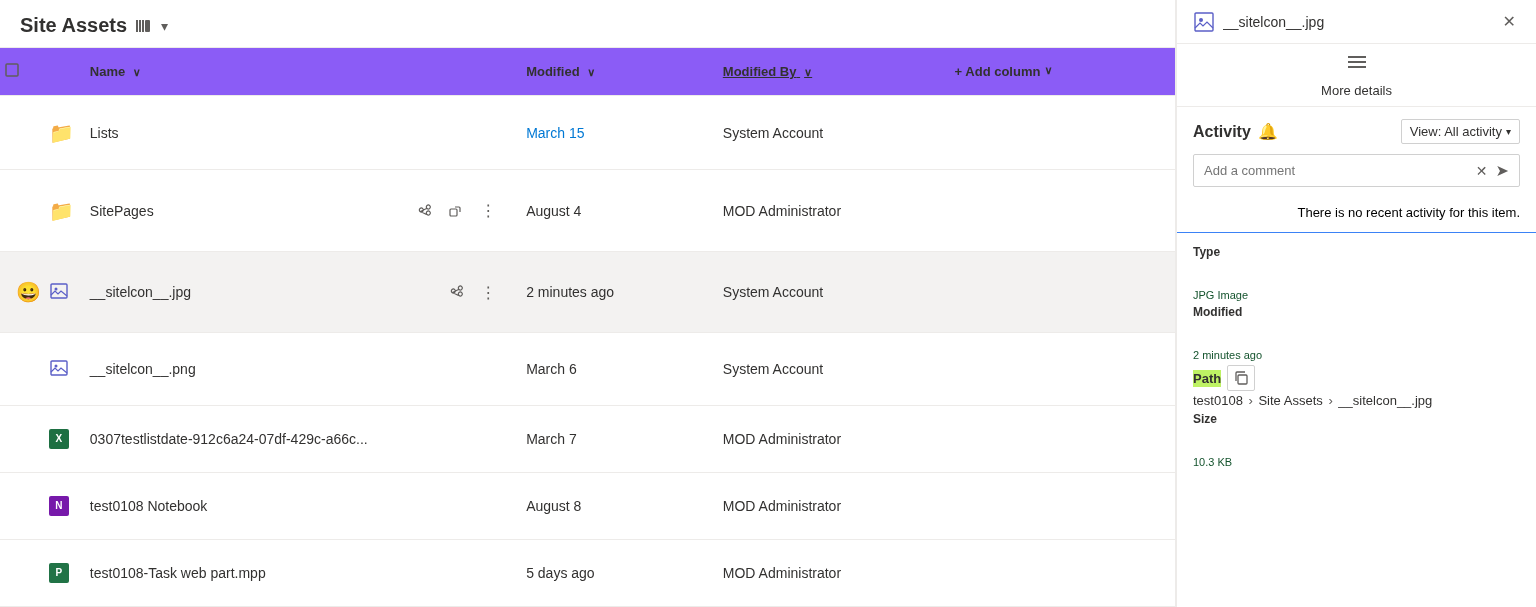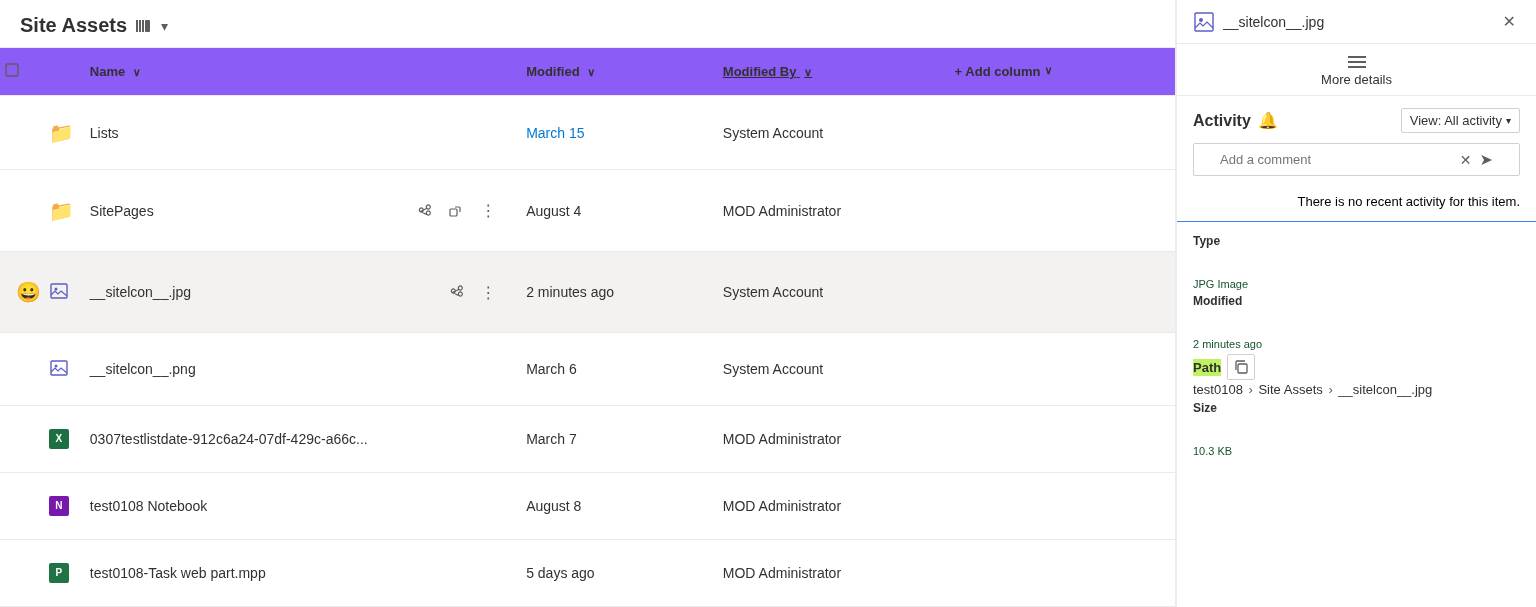--- a/index.html
+++ b/index.html
@@ -175,21 +175,21 @@
       padding: 4px;
       border-radius: 2px;
     }
 
     .panel-more-details {
       display: flex;
       flex-direction: column;
       align-items: center;
       padding: 12px 0 8px 0;
       border-bottom: 1px solid #edebe9;
-      gap: 4px;
+      gap: 15px;
       cursor: pointer;
       color: #323130;
       font-size: 13px;
     }
 
     .hamburger-lines { display: flex; flex-direction: column; gap: 3px; }
     .hamburger-line { width: 18px; height: 2px; background: #605e5c; }
 
     
     .activity-section {
@@ -229,21 +229,21 @@
       align-items: center;
       gap: 4px;
       color: #323130;
     }
 
     .comment-box {
       display: flex;
       align-items: center;
       border: 1px solid #d0d0d0;
       border-radius: 2px;
-      padding: 6px 26px;
+      padding: 6px 10px;
       gap: 8px;
       margin-bottom: 10px;
     }
 
     .comment-input {
       flex: 1;
       border: none;
       outline: none;
       font-size: 13px;
       color: #605e5c;

